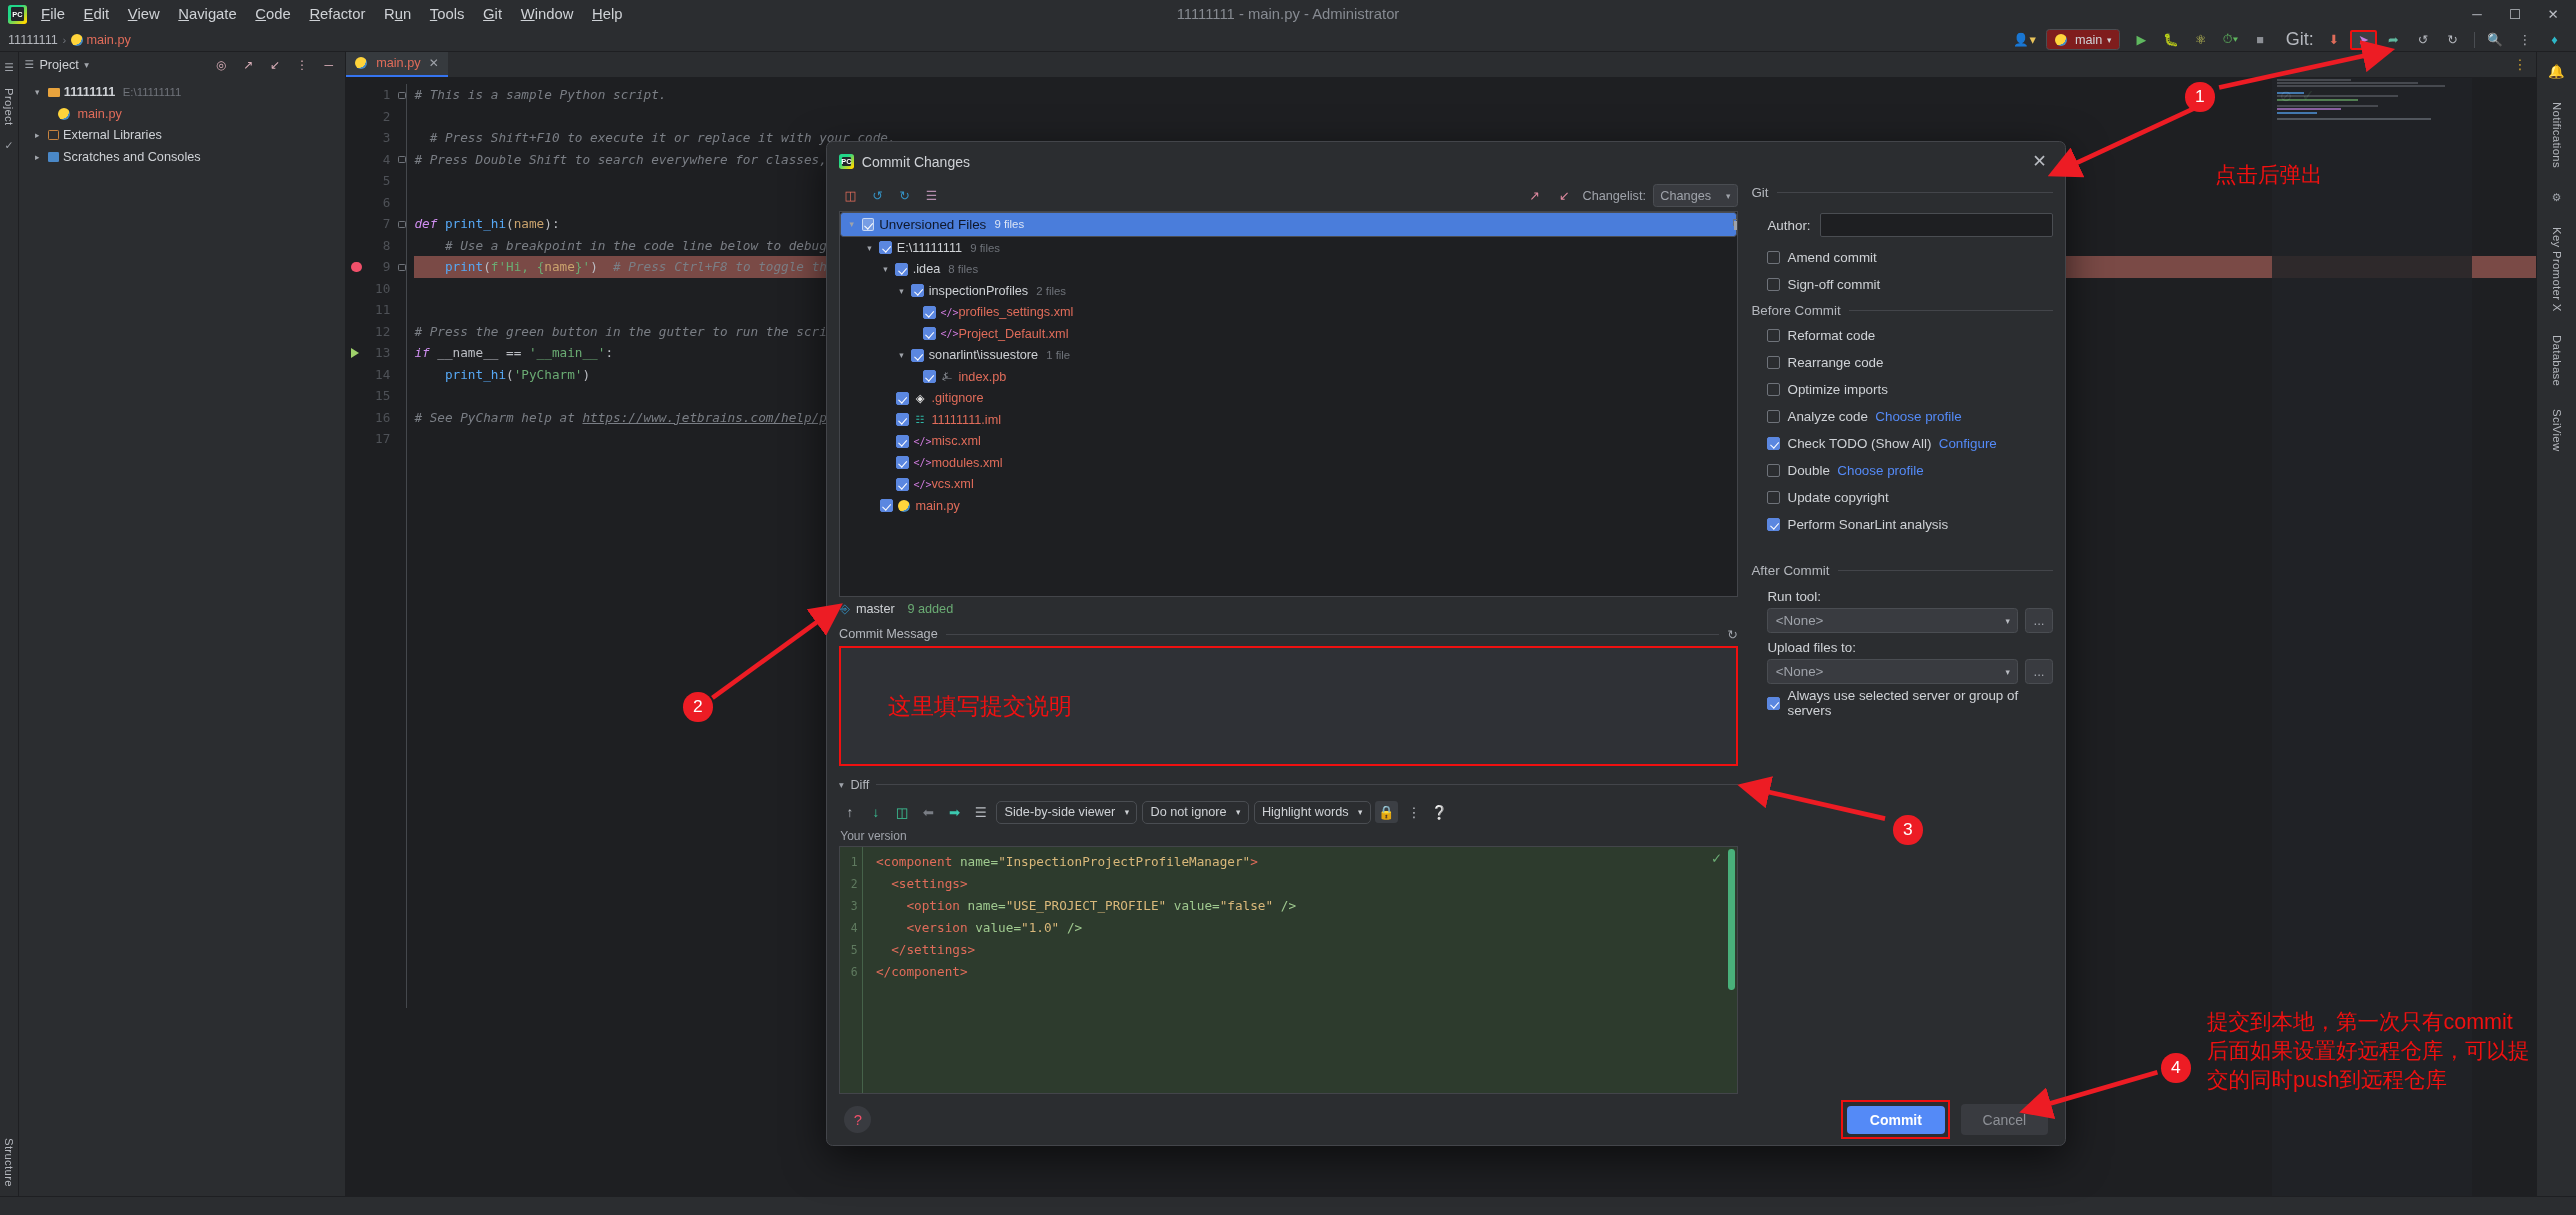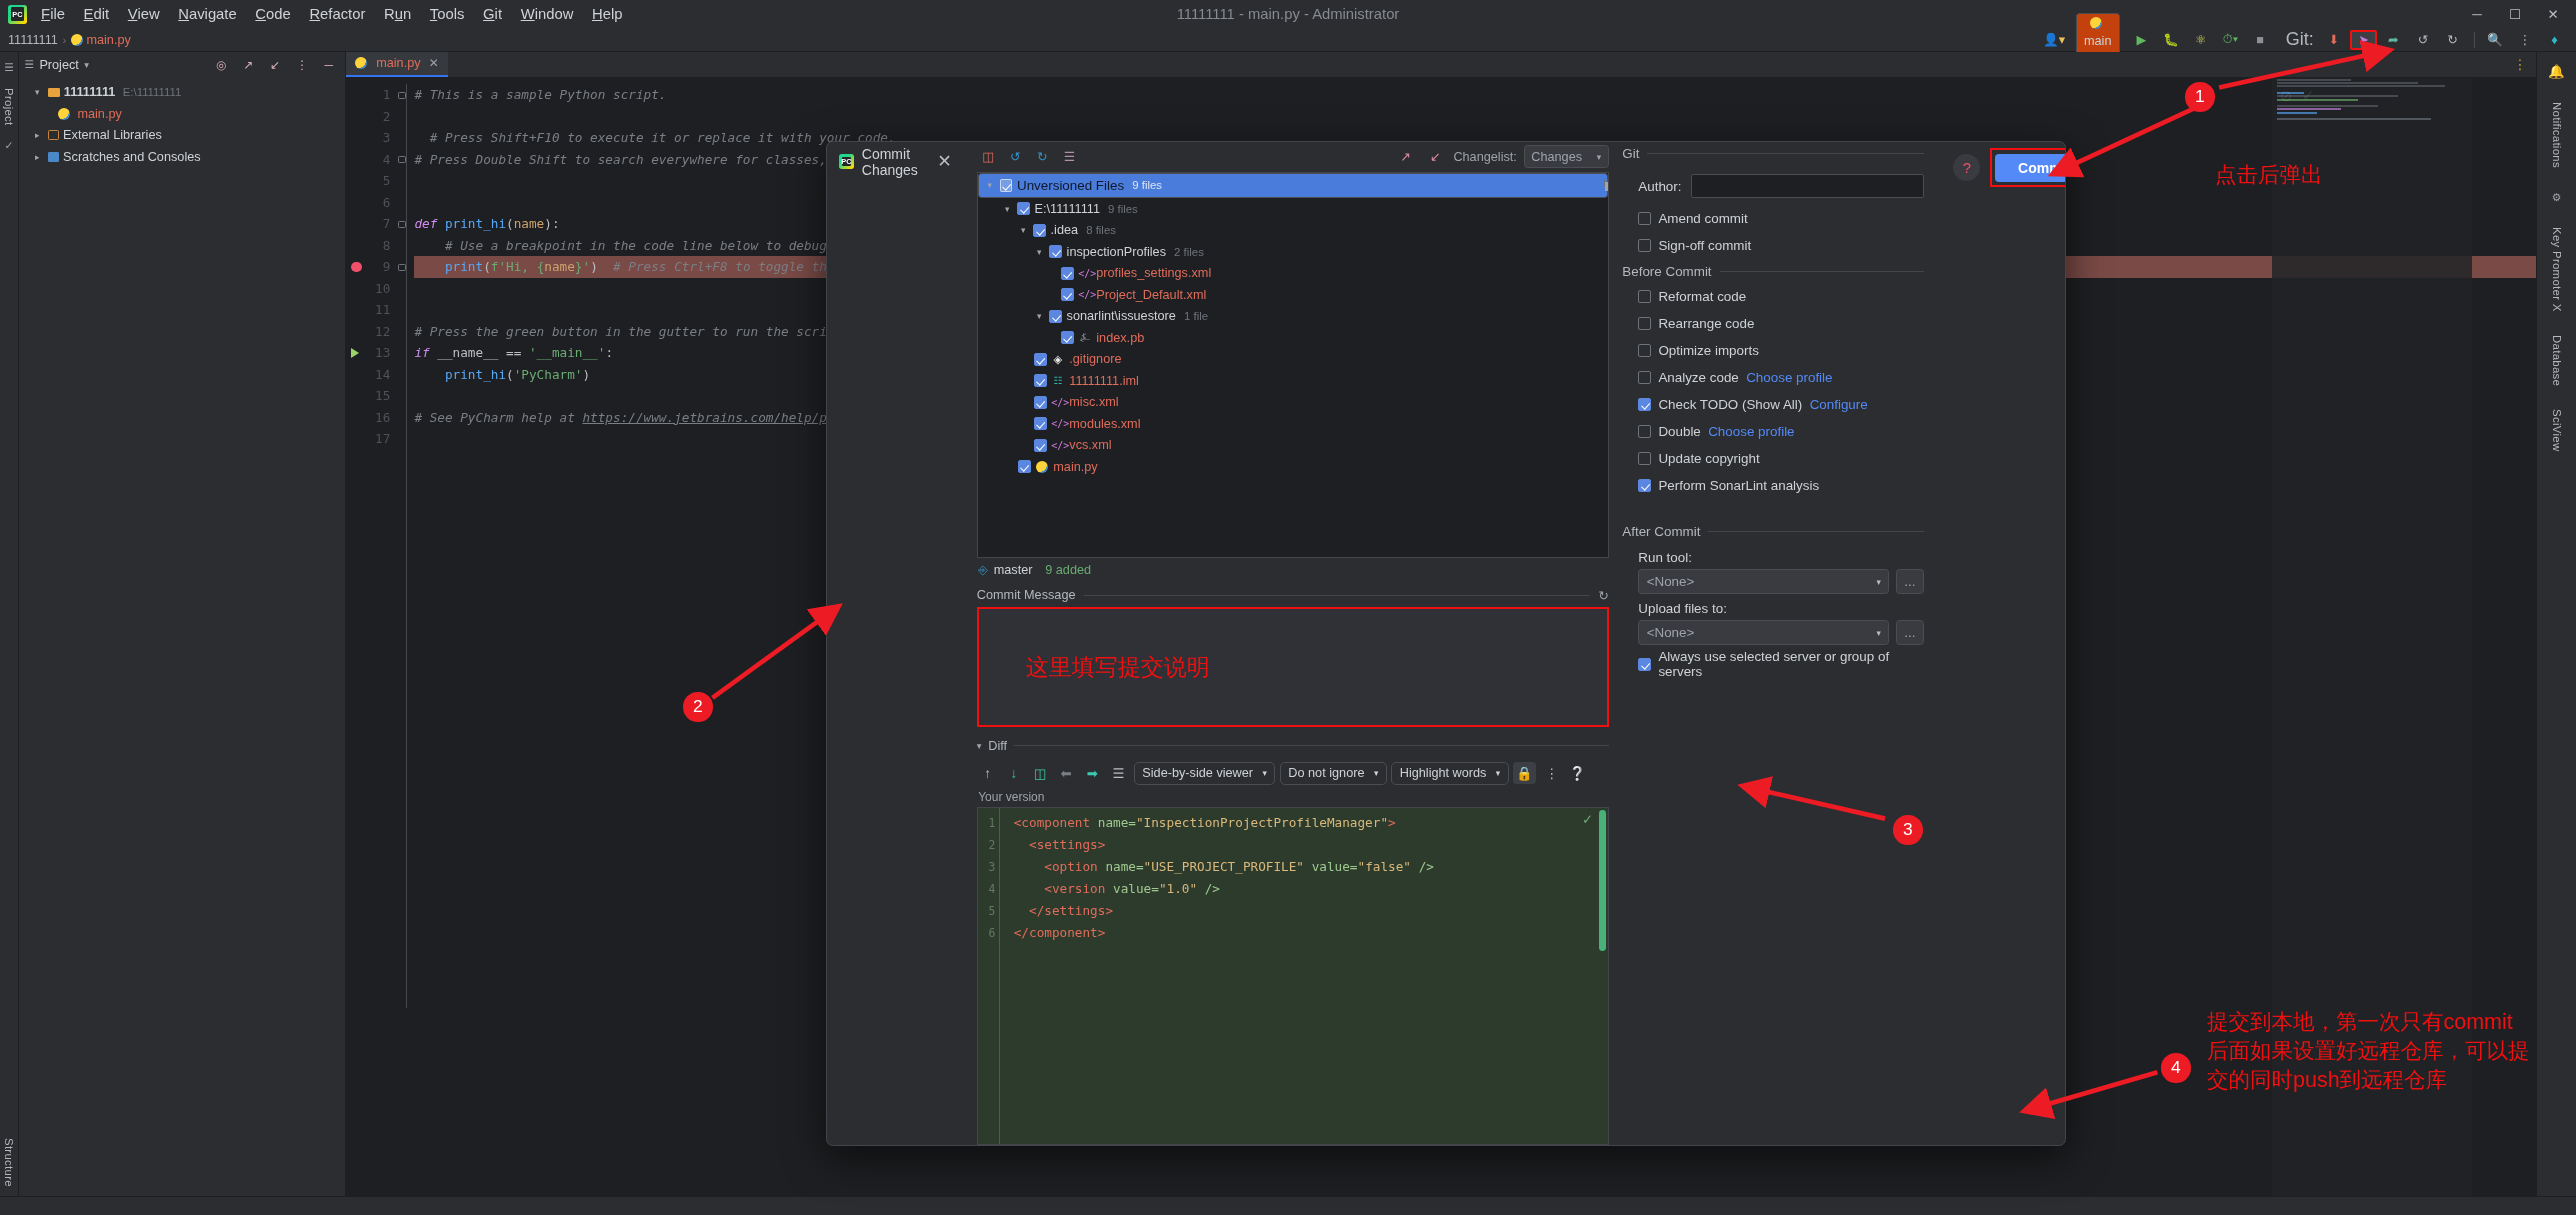--- a/index.html
+++ b/index.html
@@ -64,23 +64,23 @@
   .tb-right {
     margin-left: auto; display: flex; align-items: center; gap: 2.7px;
   }
   .ticon {
     width: 27px; height: 20px; display: flex;
     align-items: center; justify-content: center;
     font-size: 12.7px; color: #b4b7bd; position: relative;
   }
   .runcfg {
     display: flex; align-items: center; gap: 4.7px;
-    background: #c2410c; border: 0.7px solid #4a4d52;
+    background: #7f1d1d; border: 0.7px solid #4a4d52;
     border-radius: 3.4px; padding: 2.7px 7.4px; font-size: 12.7px;
-    color: #cfd2d6; margin: 0 5.4px; flex-direction: column;
+    color: #cfd2d6; margin: 0 5.4px;
   }
   .gitlabel { font-size: 18px; color: #b4b7bd; margin: 0 4px 0 9.4px; }
   .divider-v { width: 0.7px; height: 16px; background: #4a4d52; margin: 0 4.7px; }
   .push-hl {
     border: 2px solid #f01010; border-radius: 2px;
     background: #3c3f44;
   }
 
   
   .body-wrap { display: flex; height: calc(1216px - 28px - 24px - 20px); }
@@ -216,21 +216,21 @@
     display: flex; align-items: center; padding: 0 8px; font-size: 11.4px;
     color: #868a91;
   }
 
   
   .dialog {
     position: absolute; left: 826px; top: 141px;
     width: 1240px; height: 1005px;
     background: #2b2d30; border: 0.7px solid #43454a;
     border-radius: 6.7px; box-shadow: 0 12px 40px rgba(0,0,0,.6);
-    display: flex; flex-direction: row; overflow: hidden;
+    display: flex; flex-direction: column; overflow: hidden;
   }
   .dlg-title {
     height: 39px; display: flex; align-items: center; padding: 0 12px; gap: 8px;
   }
   .dlg-title .t { font-size: 14px; color: #cfd2d6; }
   .dlg-title .x {
     margin-left: auto; font-size: 17.4px; color: #b9bcc2;
     width: 27px; height: 27px; display: flex;
     align-items: center; justify-content: center;
   }

